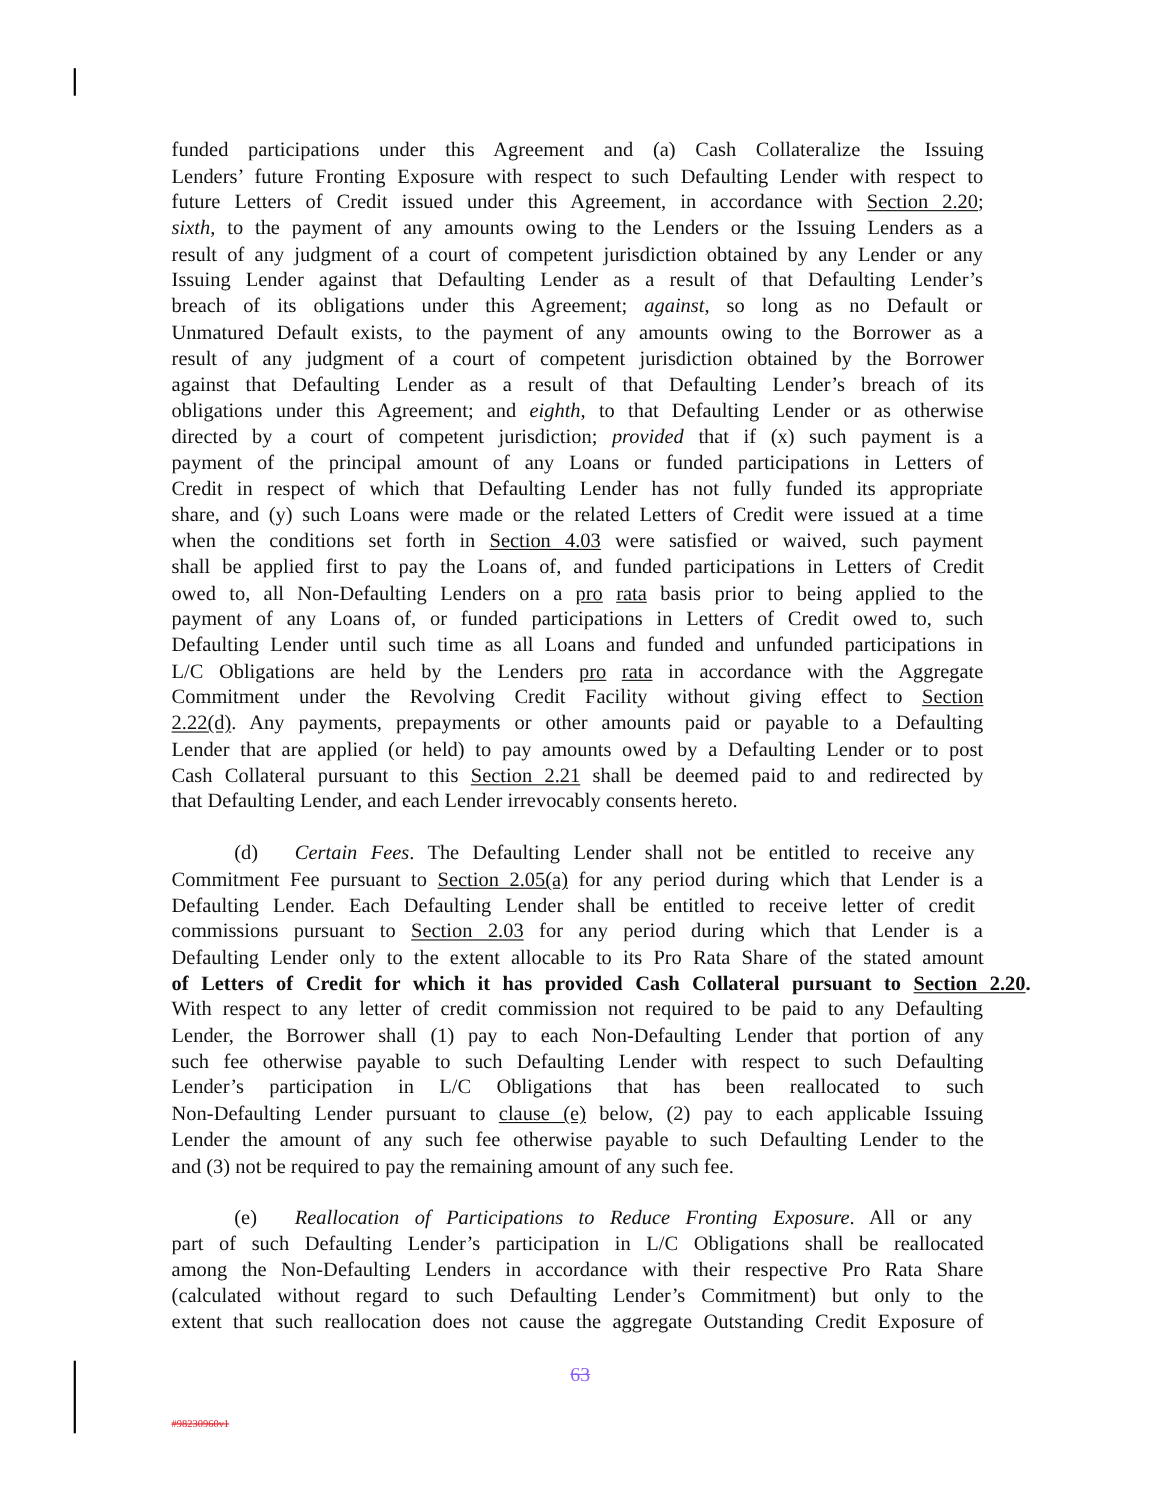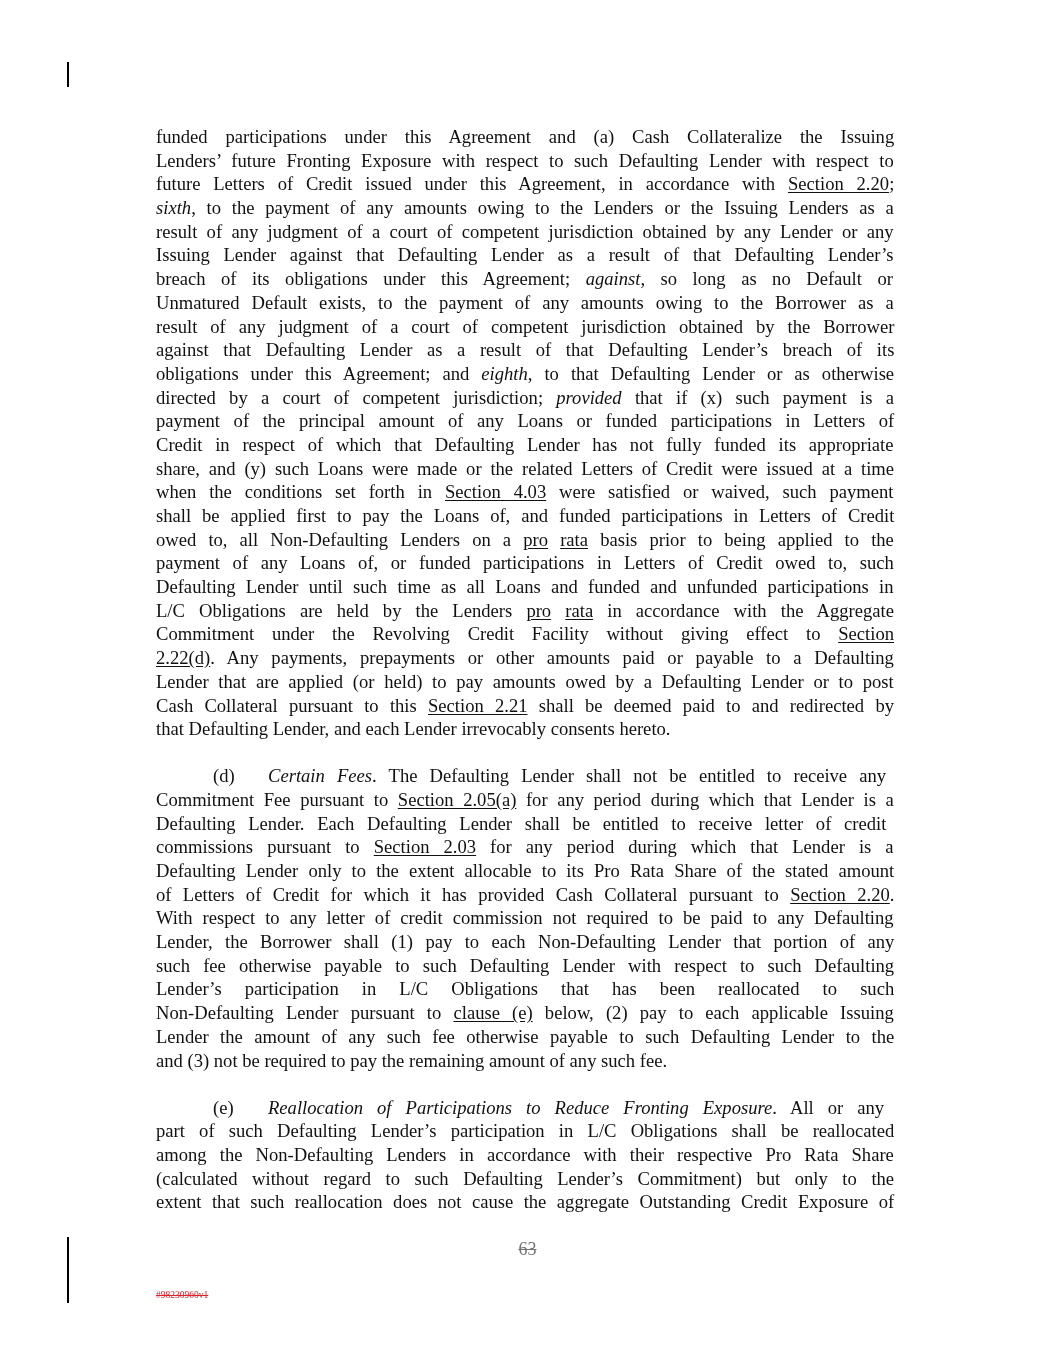--- a/index.html
+++ b/index.html
@@ -8,21 +8,21 @@
   .changebar { position: absolute; left: 67px; width: 2px; background: #000; }
   .page { position: absolute; left: 156px; top: 125px; width: 738px; font-size: 18.6px; }
   .line { display: block; height: 23.7px; line-height: 23.7px; white-space: nowrap;
           text-align: justify; text-align-last: justify; }
   .line.last { text-align-last: left; }
   .para { margin-bottom: 23.4px; }
   .u { text-decoration: underline; text-underline-offset: 2px; }
   .i { font-style: italic; }
   .label { display: inline-block; width: 55px; margin-left: 57px; text-align-last: left; }
   .pagenum { position: absolute; left: 0; width: 1055px; top: 1239px; text-align: center;
-             color: #737373; font-size: 18px; text-decoration: line-through; }
+             color: #8b5cf6; font-size: 18px; text-decoration: line-through; }
   .docid { position: absolute; left: 156px; top: 1290px; color: #e0202a; font-size: 9.5px;
            text-decoration: line-through; }
 </style>
 </head>
 <body>
 
 <div class="changebar" style="top:62px;height:25px;"></div>
 <div class="changebar" style="top:1237px;height:66px;"></div>
 
 <div class="page" id="page">
@@ -53,21 +53,21 @@
       <div class="line" style="white-space: nowrap; display: block; width: 738px; word-spacing: 5.0625px; text-align: left; text-align-last: left;"><span>Lender that are applied (or held) to pay amounts owed by a Defaulting Lender or to post</span></div>
       <div class="line" style="white-space: nowrap; display: block; width: 738px; word-spacing: 6.57143px; text-align: left; text-align-last: left;"><span>Cash Collateral pursuant to this </span><span class="u">Section 2.21</span><span> shall be deemed paid to and redirected by</span></div>
       <div class="line last"><span>that Defaulting Lender, and each Lender irrevocably consents hereto.</span></div>
     </div>
     <div class="para">
       <div class="line" style="white-space: nowrap; display: block; width: 738px; word-spacing: 7.5px; text-align: left; text-align-last: left;"><span class="label">(d)</span><span class="i">Certain Fees</span><span>.  The Defaulting Lender shall not be entitled to receive any</span></div>
       <div class="line" style="white-space: nowrap; display: block; width: 738px; word-spacing: 4.92857px; text-align: left; text-align-last: left;"><span>Commitment Fee pursuant to </span><span class="u">Section 2.05(a)</span><span> for any period during which that Lender is a</span></div>
       <div class="line" style="white-space: nowrap; display: block; width: 738px; word-spacing: 8.07692px; text-align: left; text-align-last: left;"><span>Defaulting Lender.  Each Defaulting Lender shall be entitled to receive letter of credit</span></div>
       <div class="line" style="white-space: nowrap; display: block; width: 738px; word-spacing: 9.38462px; text-align: left; text-align-last: left;"><span>commissions pursuant to </span><span class="u">Section 2.03</span><span> for any period during which that Lender is a</span></div>
       <div class="line" style="white-space: nowrap; display: block; width: 738px; word-spacing: 5.46667px; text-align: left; text-align-last: left;"><span>Defaulting Lender only to the extent allocable to its Pro Rata Share of the stated amount</span></div>
-      <div class="line" style="white-space: nowrap; display: block; width: 738px; word-spacing: 6.71429px; text-align: center; text-align-last: left;"><span>of Letters of Credit for which it has provided Cash Collateral pursuant to </span><span class="u">Section 2.20</span><span>.</span></div>
+      <div class="line" style="white-space: nowrap; display: block; width: 738px; word-spacing: 6.71429px; text-align: center; text-align-last: left; font-weight: bold;"><span>of Letters of Credit for which it has provided Cash Collateral pursuant to </span><span class="u">Section 2.20</span><span>.</span></div>
       <div class="line" style="white-space: nowrap; display: block; width: 738px; word-spacing: 5.4px; text-align: left; text-align-last: left;"><span>With respect to any letter of credit commission not required to be paid to any Defaulting</span></div>
       <div class="line" style="white-space: nowrap; display: block; width: 738px; word-spacing: 7.76923px; text-align: left; text-align-last: left;"><span>Lender, the Borrower shall (1) pay to each Non-Defaulting Lender that portion of any</span></div>
       <div class="line" style="white-space: nowrap; display: block; width: 738px; word-spacing: 8.41667px; text-align: left; text-align-last: left;"><span>such fee otherwise payable to such Defaulting Lender with respect to such Defaulting</span></div>
       <div class="line" style="white-space: nowrap; display: block; width: 738px; word-spacing: 18.4px; text-align: left; text-align-last: left;"><span>Lender’s participation in L/C Obligations that has been reallocated to such</span></div>
       <div class="line" style="white-space: nowrap; display: block; width: 738px; word-spacing: 7.5px; text-align: left; text-align-last: left;"><span>Non-Defaulting Lender pursuant to </span><span class="u">clause (e)</span><span> below, (2) pay to each applicable Issuing</span></div>
       <div class="line" style="white-space: nowrap; display: block; width: 738px; word-spacing: 6.78571px; text-align: left; text-align-last: left;"><span>Lender the amount of any such fee otherwise payable to such Defaulting Lender to the</span></div>
       <div class="line last"><span>and (3) not be required to pay the remaining amount of any such fee.</span></div>
     </div>
     <div class="para">
       <div class="line" style="white-space: nowrap; display: block; width: 738px; word-spacing: 9.4px; text-align: left; text-align-last: left;"><span class="label">(e)</span><span class="i">Reallocation of Participations to Reduce Fronting Exposure</span><span>.  All or any</span></div>

